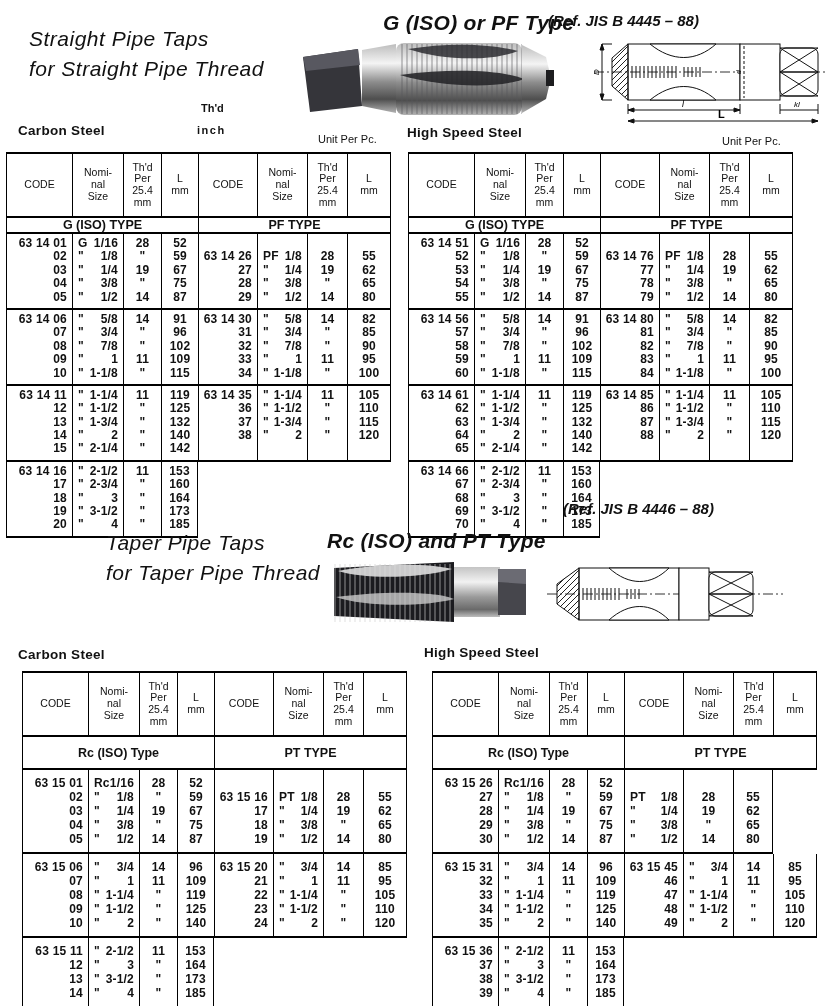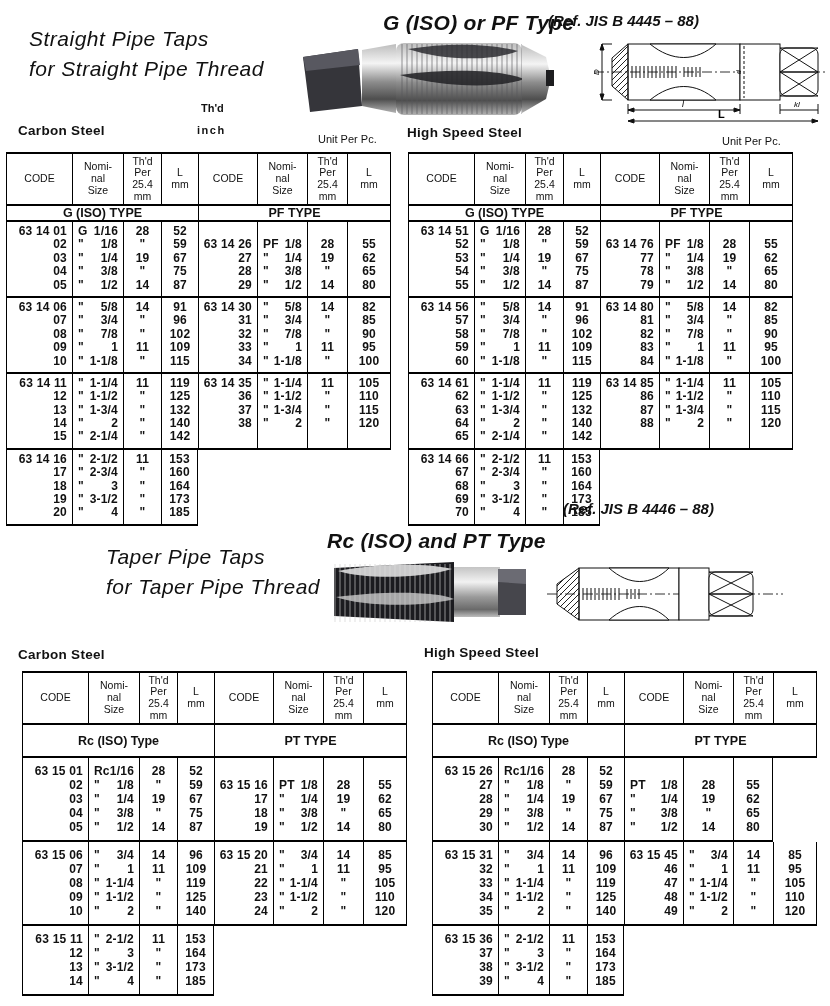--- a/index.html
+++ b/index.html
@@ -12,21 +12,21 @@
   .steel{font-size:13.5px;font-weight:700;letter-spacing:.3px;}
   .unit{font-size:11px;}
   .smlbl{font-size:11px;font-weight:700;}
   .inchlbl{letter-spacing:1.5px;}
 
   
   .tbl{position:absolute;width:385px;}
   .t-head{display:grid;grid-template-columns:66px 51px 38px 37px 59px 50px 40px 44px;
           border-top:2px solid #000;border-bottom:2px solid #000;}
   .hcell{border-left:1px solid #000;display:flex;align-items:center;justify-content:center;
-         text-align:center;font-size:10.5px;line-height:1.12;white-space:pre-line;height:50px;}
+         text-align:center;font-size:10.5px;line-height:1.12;white-space:pre-line;height:62px;}
   .hcell.last{border-right:1px solid #000;}
   .t-type{display:grid;grid-template-columns:192px 193px;border-bottom:2px solid #000;}
   .tcell{border-left:1px solid #000;text-align:center;font-weight:700;font-size:12.5px;
          display:flex;align-items:center;justify-content:center;}
   .t-top .tcell{height:14px;}
   .t-bot .tcell{height:31px;}
   .tcell.last{border-right:1px solid #000;}
   .t-group{display:grid;grid-template-columns:66px 51px 38px 37px 59px 50px 40px 44px;}
   .gcell{border-left:1px solid #000;border-bottom:2px solid #000;}
   .t-top .gcell{padding:3px 0 4px;}
@@ -799,21 +799,21 @@
           <div class="ln ctr">173</div>
           <div class="ln ctr">185</div>
         </div>
         <div class="gcell nob"></div>
         <div class="gcell nob"></div>
         <div class="gcell nob"></div>
         <div class="gcell nob"></div>
       </div>
     </div>
 
-  <div class="abs title" style="left:106px;top:542px;">Taper Pipe Taps
+  <div class="abs title" style="left:106px;top:528px;">Taper Pipe Taps
 for Taper Pipe Thread</div>
   <div class="abs typehead" style="left:327px;top:529px;">Rc (ISO) and PT Type</div>
   <div class="abs ref" style="left:563px;top:500px;">(Ref. JIS B 4446 – 88)</div>
 
   <svg class="abs" style="left:328px;top:556px;" width="200" height="72" viewBox="0 0 200 72">
     <defs>
       <linearGradient id="met2" x1="0" y1="0" x2="0" y2="1">
         <stop offset="0" stop-color="#c4c4c4"></stop>
           <stop offset=".3" stop-color="#f2f2f2"></stop>
         <stop offset=".6" stop-color="#9a9a9a"></stop>

